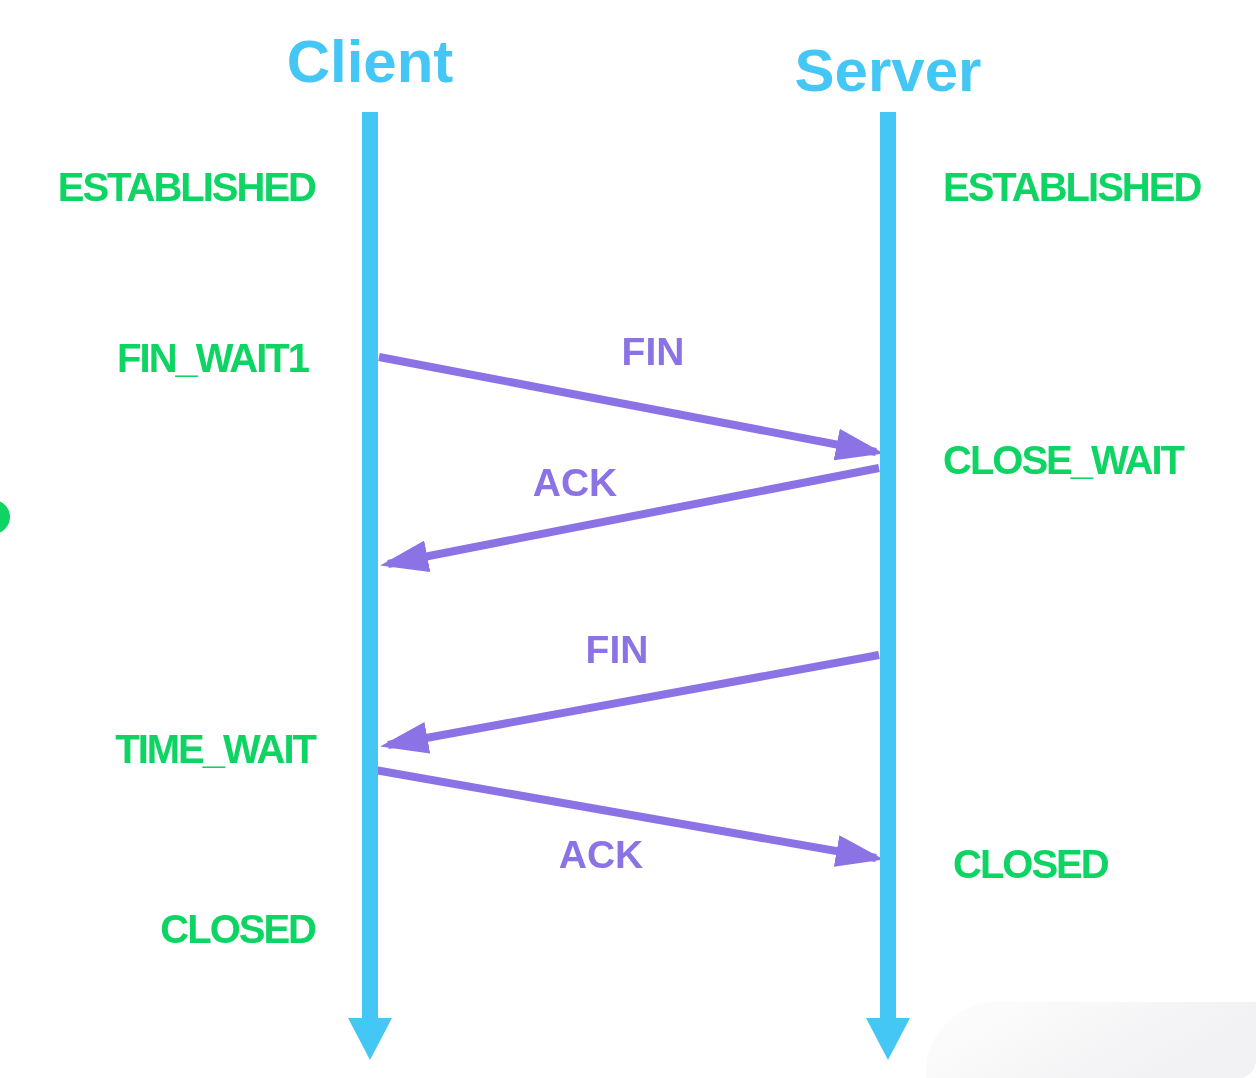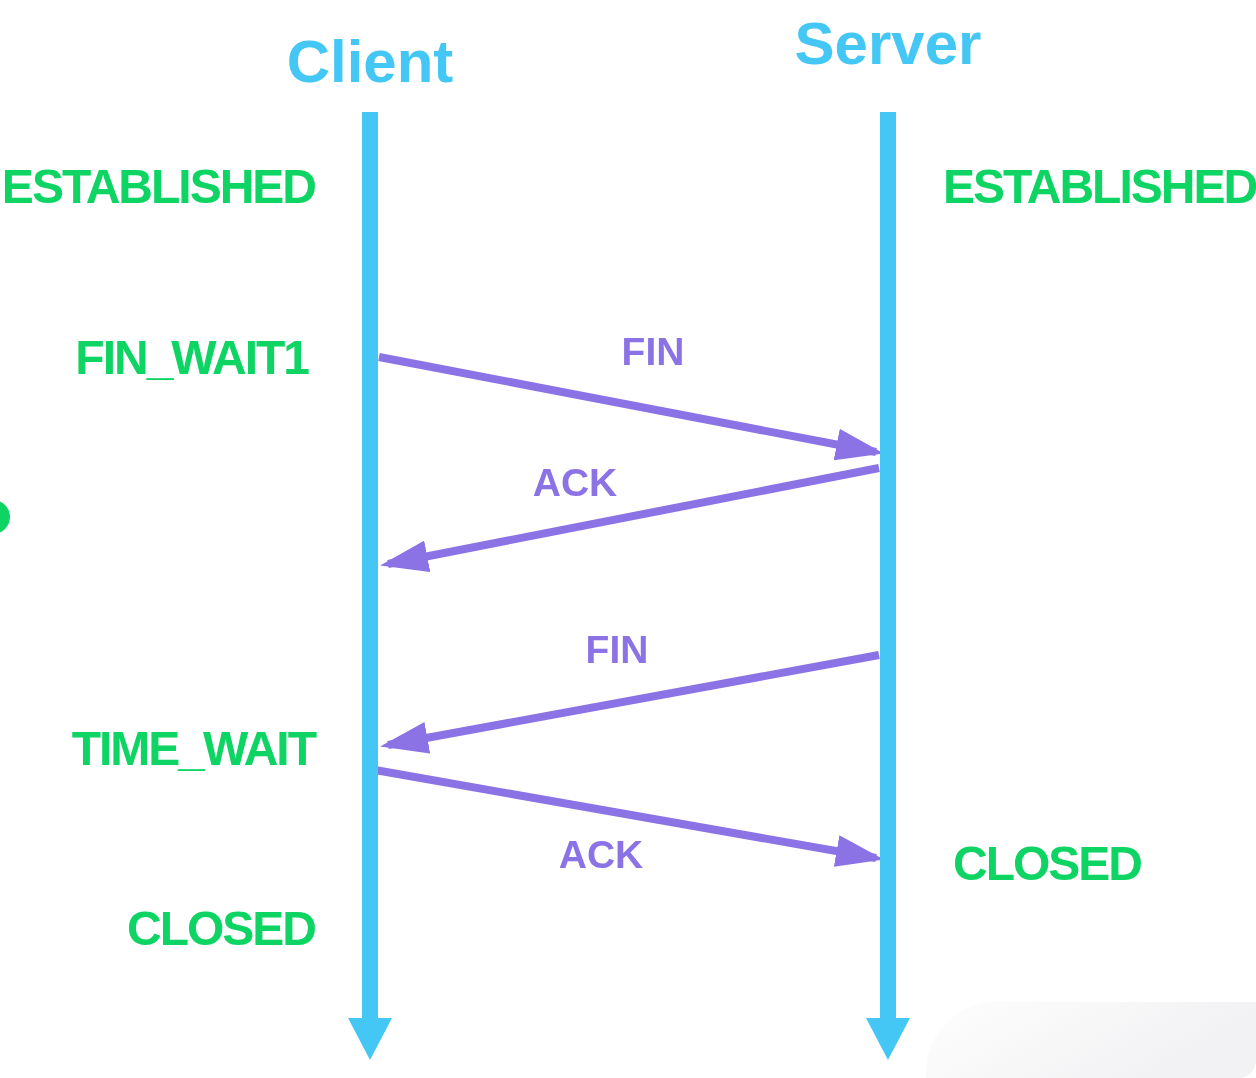--- a/index.html
+++ b/index.html
@@ -1,20 +1,20 @@
 <!DOCTYPE html>
 <html style="--cyan: #45c7f5; --green: #0dd463; --purple: #8b73e6;"><head>
 <meta charset="utf-8">
 <style>
   html,body{margin:0;padding:0;background:#ffffff;}
   body{font-family:"Liberation Sans",sans-serif;}
   #stage{position:relative;width:1256px;height:1078px;background:#fff;overflow:hidden;border-radius:18px;}
   .lbl{position:absolute;white-space:nowrap;line-height:1;}
   .actor{font-size:60px;font-weight:bold;color:var(--cyan);}
-  .state{font-size:48px;font-weight:bold;letter-spacing:-2px;color:var(--green);}
+  .state{font-size:40px;font-weight:bold;letter-spacing:-2px;color:var(--green);}
   .msg{font-size:39px;font-weight:bold;color:var(--purple);}
   .lifeline-shaft{position:absolute;}
   .lifeline-head{position:absolute;width:0;height:0;}
   #arrows{position:absolute;left:0;top:0;}
   #bullet-fragment{position:absolute;border-radius:50%;background:var(--green);}
   #corner-overlay{position:absolute;right:0;bottom:0;width:330px;height:76px;
      border-top-left-radius:70px;
      background:linear-gradient(150deg,#fefefe 0%,#f2f2f4 75%);}
 </style>
 </head>
@@ -31,27 +31,28 @@
   <line x1="379" y1="357" x2="876" y2="452" stroke="#8b73e6" stroke-width="8" marker-end="url(#ah)"></line>
       <line x1="879" y1="468" x2="388" y2="564" stroke="#8b73e6" stroke-width="8" marker-end="url(#ah)"></line>
       <line x1="879" y1="655" x2="388" y2="745" stroke="#8b73e6" stroke-width="8" marker-end="url(#ah)"></line>
       <line x1="375" y1="770" x2="876" y2="858" stroke="#8b73e6" stroke-width="8" marker-end="url(#ah)"></line>
     </svg>
 
   <div id="bullet-fragment" style="left: -24px; top: 500px; width: 34px; height: 34px;"></div>
   <div id="corner-overlay"></div>
 
   <span class="lbl actor" style="left: 370px; top: 62px; transform: translate(-50%, -50%);">Client</span>
-  <span class="lbl actor" style="left: 888px; top: 44px; transform: translate(-50%, -50%);">Server</span>
+  <span class="lbl actor" style="left: 888px; top: 71px; transform: translate(-50%, -50%);">Server</span>
 
   <span class="lbl state" style="left: 315px; top: 187px; transform: translate(-100%, -50%);">ESTABLISHED</span>
   <span class="lbl state" style="left: 308px; top: 358px; transform: translate(-100%, -50%);">FIN_WAIT1</span>
   <span class="lbl state" style="left: 315px; top: 749px; transform: translate(-100%, -50%); text-align: right;">TIME_WAIT</span>
   <span class="lbl state" style="left: 315px; top: 929px; transform: translate(-100%, -50%);">CLOSED</span>
   <span class="lbl state" style="left: 943px; top: 187px; transform: translate(0px, -50%);">ESTABLISHED</span>
+  <span class="lbl state" style="left: 943px; top: 460px; transform: translate(0px, -50%);">CLOSE_WAIT</span>
   <span class="lbl state" style="left: 953px; top: 864px; transform: translate(0px, -50%);">CLOSED</span>
 
   <span class="lbl msg" style="left: 653px; top: 351px; transform: translate(-50%, -50%);">FIN</span>
   <span class="lbl msg" style="left: 575px; top: 482px; transform: translate(-50%, -50%);">ACK</span>
   <span class="lbl msg" style="left: 617px; top: 649px; transform: translate(-50%, -50%);">FIN</span>
   <span class="lbl msg" style="left: 601px; top: 854px; transform: translate(-50%, -50%);">ACK</span>
 
 <div class="lifeline-shaft" style="left: 362px; top: 112px; width: 16px; height: 906px; background: rgb(69, 199, 245);"></div>
     <div class="lifeline-head" style="left: 348px; top: 1018px; border-left: 22px solid transparent; border-right: 22px solid transparent; border-top: 42px solid rgb(69, 199, 245);"></div>
     <div class="lifeline-shaft" style="left: 880px; top: 112px; width: 16px; height: 906px; background: rgb(69, 199, 245);"></div>

